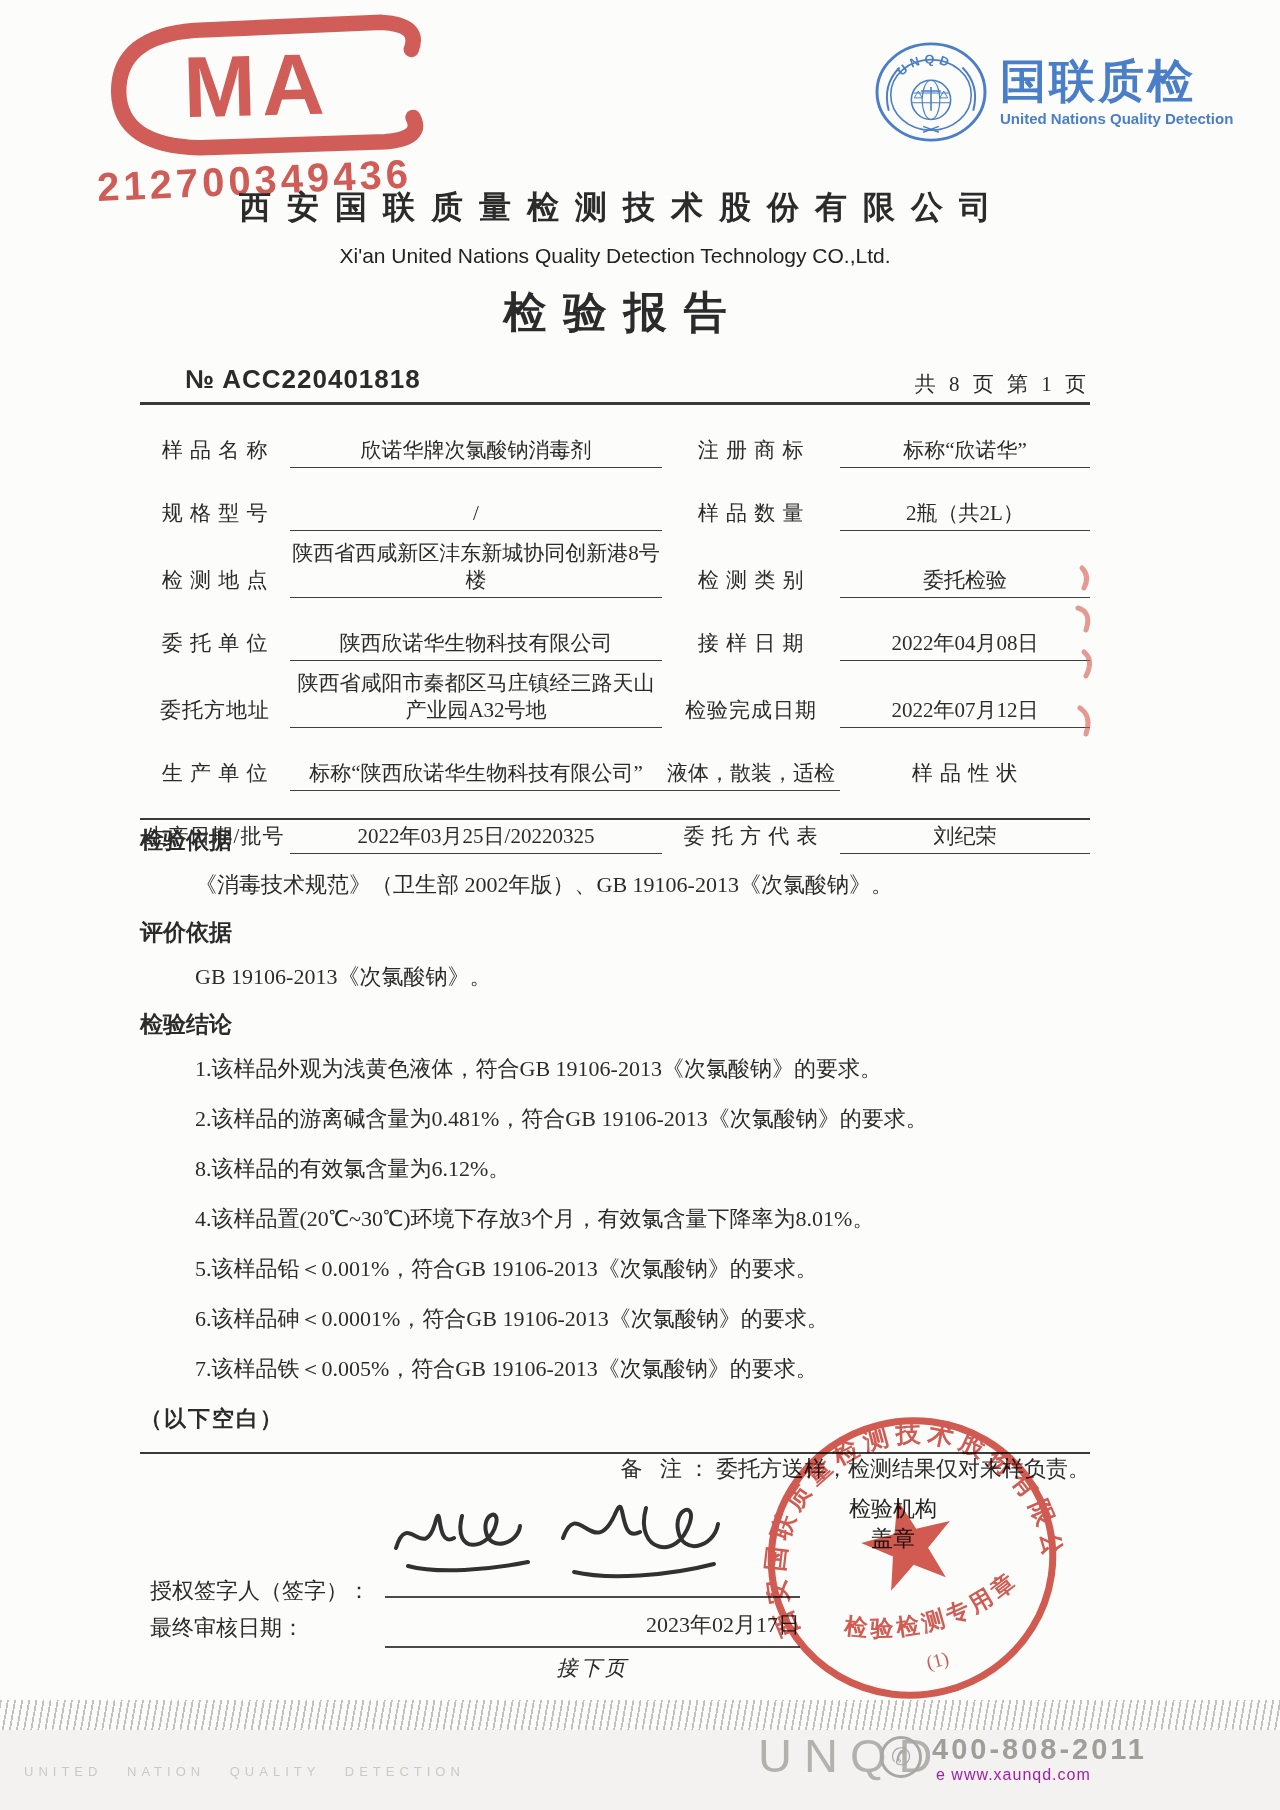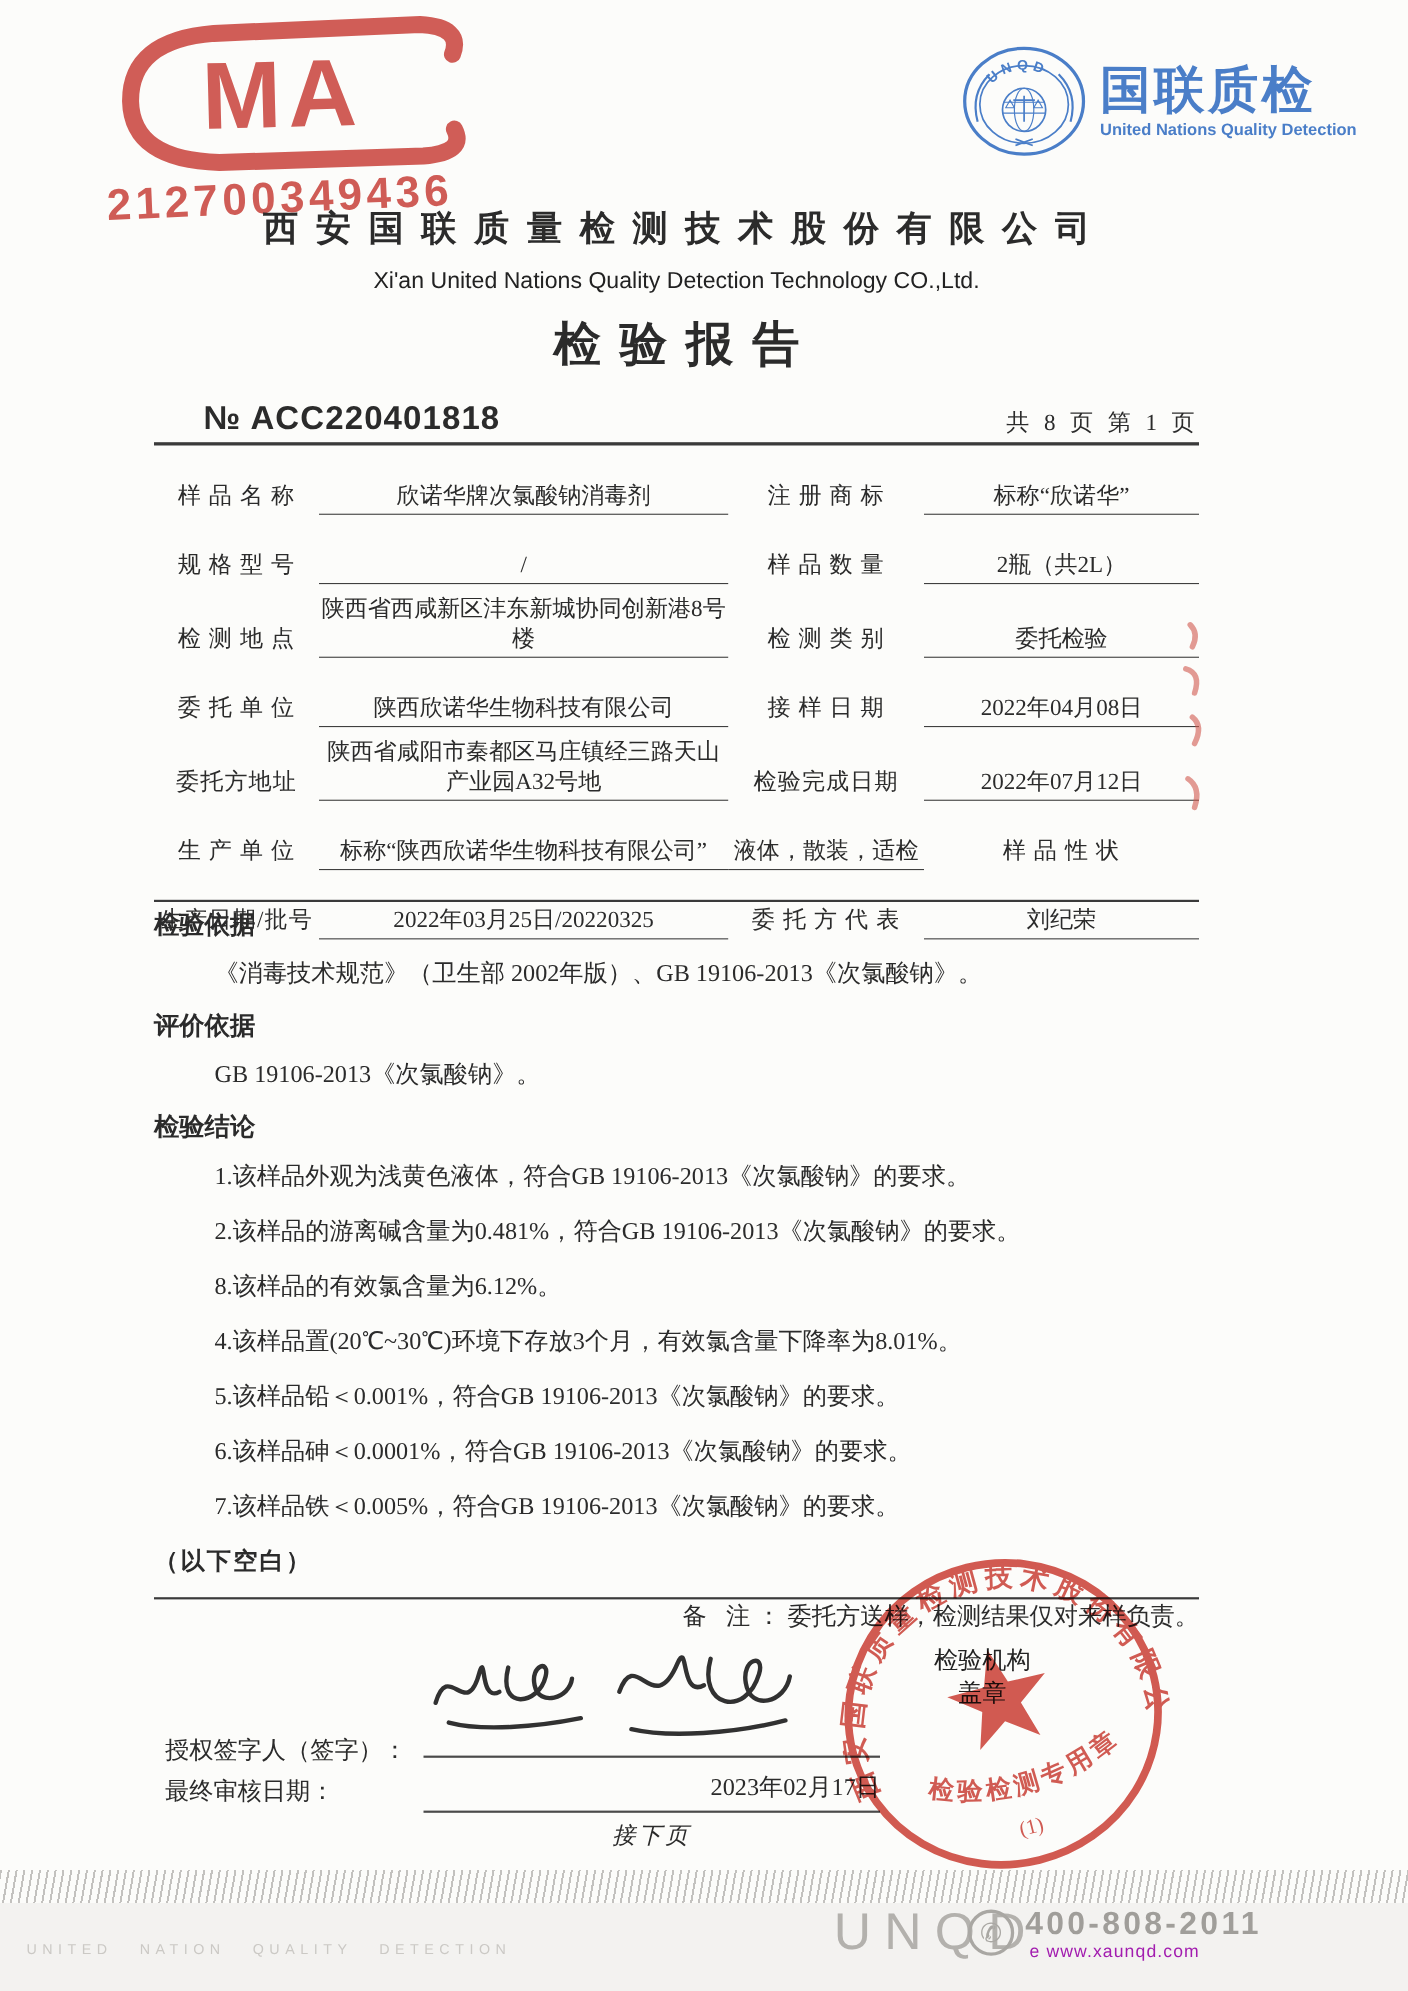--- a/index.html
+++ b/index.html
@@ -22,21 +22,21 @@
 
   
   .company-cn{position:absolute;left:140px;top:186px;width:950px;text-align:center;
               font-size:32px;font-weight:bold;letter-spacing:.5em;text-indent:.5em;}
   .company-en{position:absolute;left:140px;top:244px;width:950px;text-align:center;
               font-family:"Liberation Sans",sans-serif;font-size:21px;color:#222;}
   .report-title{position:absolute;left:140px;top:284px;width:950px;text-align:center;
               font-size:43px;font-weight:bold;letter-spacing:.4em;text-indent:.4em;}
   .no-row{position:absolute;left:140px;top:364px;width:950px;}
   .report-no{position:absolute;left:45px;top:0;font-family:"Liberation Sans",sans-serif;
-             font-weight:bold;font-size:30px;letter-spacing:1px;}
+             font-weight:bold;font-size:26px;letter-spacing:1px;}
   .page-info{position:absolute;right:0;top:6px;font-size:21px;letter-spacing:4px;}
   .rule{position:absolute;left:140px;width:950px;border-top:3px solid #3a3a3a;}
   .rule.thin{border-top-width:2px;}
 
   
   .info-table{position:absolute;left:140px;top:410px;width:950px;display:grid;
               grid-template-columns:150px 372px 178px 250px;row-gap:5px;font-size:21px;line-height:27px;}
   .cell{display:flex;align-items:flex-end;justify-content:center;text-align:center;
         min-height:50px;padding:4px 2px 4px;}
   .cell.lbl{letter-spacing:1px;}

